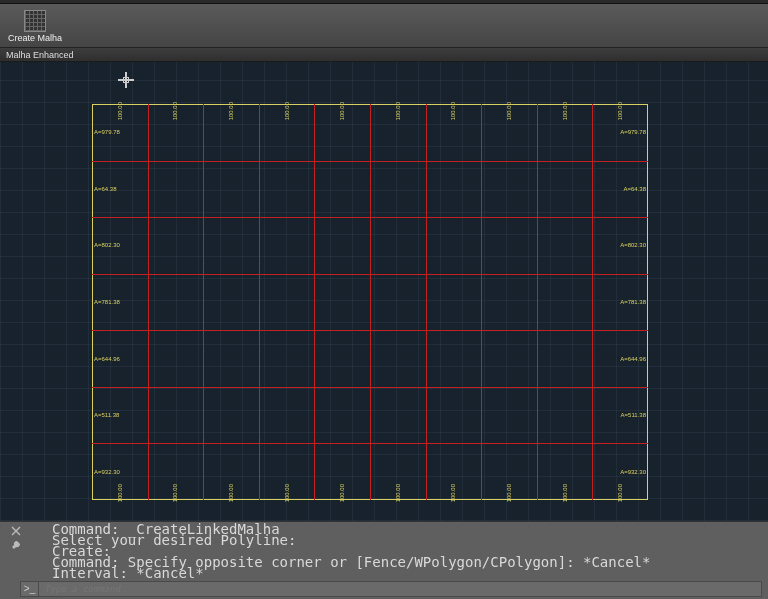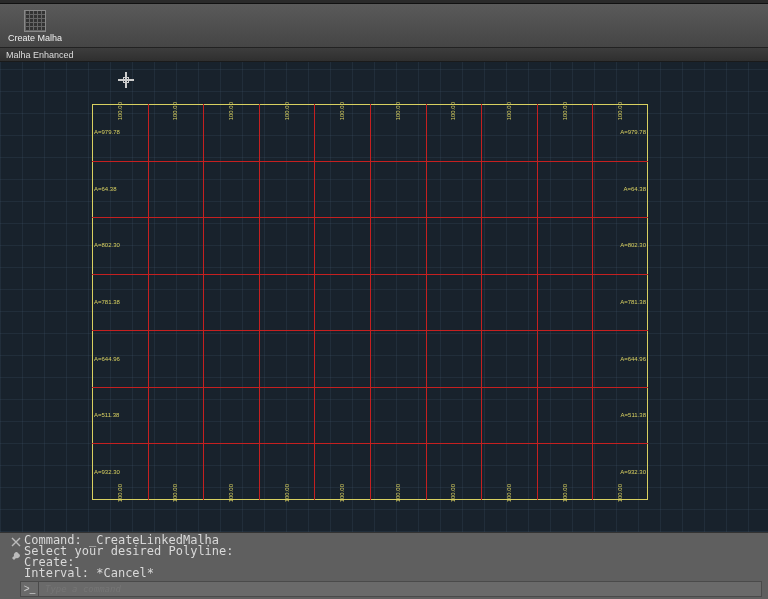--- a/index.html
+++ b/index.html
@@ -37,21 +37,21 @@
   .gridline-v { width:1px; top:0; bottom:0; }
   .gridline-h { height:1px; left:0; right:0; }
   .dim { position:absolute; font-size:6px; color:#d8d060; white-space:nowrap; }
   .dim.vtxt { writing-mode: vertical-rl; transform: rotate(180deg); }
 
   
   .cmddock { background:#5f5f5f; border-top:1px solid #333; padding:0 0 2px 0; }
   .cmdhist { padding: 2px 2px 0 8px; display:flex; }
   .cmd-icons { width:16px; display:flex; flex-direction:column; align-items:center; gap:4px; padding-top:2px; }
   .ci { width:10px; height:10px; }
-  .cmdlines { font-family: Consolas, monospace; font-size:12px; color:#d9d9d9; line-height:11px; }
+  .cmdlines { font-family: Consolas, monospace; font-size:14px; color:#d9d9d9; line-height:11px;margin-left:28px; }
   .cmdinput-row { display:flex; align-items:center; margin:2px 6px 0 20px; background:#6a6a6a; border:1px solid #4a4a4a; height:16px; }
   .cmdprompt { width:18px; text-align:center; color:#ccc; font-size:10px; border-right:1px solid #4a4a4a; line-height:14px; }
   .cmdinput { flex:1; border:none; outline:none; background:transparent; font-family: Consolas, monospace; font-size:9px; font-style:italic; color:#bcbcbc; padding-left:6px; }
 </style>
 </head>
 <body>
 
 <div class="ribbon-top"></div>
 
 <div class="ribbon">
@@ -129,20 +129,21 @@
           <path d="M1 1 L9 9 M9 1 L1 9" stroke="#bbb" stroke-width="1.4"></path>
         </svg>
       <svg class="ci" viewBox="0 0 10 10">
           <path d="M6 1a3 3 0 0 0-3 4L1 7l2 2 2-2a3 3 0 0 0 4-3L7 2z" fill="#bbb"></path>
         </svg>
     </div>
     <div class="cmdlines" id="cmdlines">
         <div>Command: _CreateLinkedMalha</div>
         <div>Select your desired Polyline:</div>
         <div>Create:</div>
+        <div>Command: Specify opposite corner or [Fence/WPolygon/CPolygon]: *Cancel*</div>
         <div>Interval: *Cancel*</div>
       </div>
   </div>
   <div class="cmdinput-row">
     <div class="cmdprompt">&gt;_</div>
     <input class="cmdinput" placeholder="Type a command" style="">
   </div>
 </div>
 
 </body></html>

